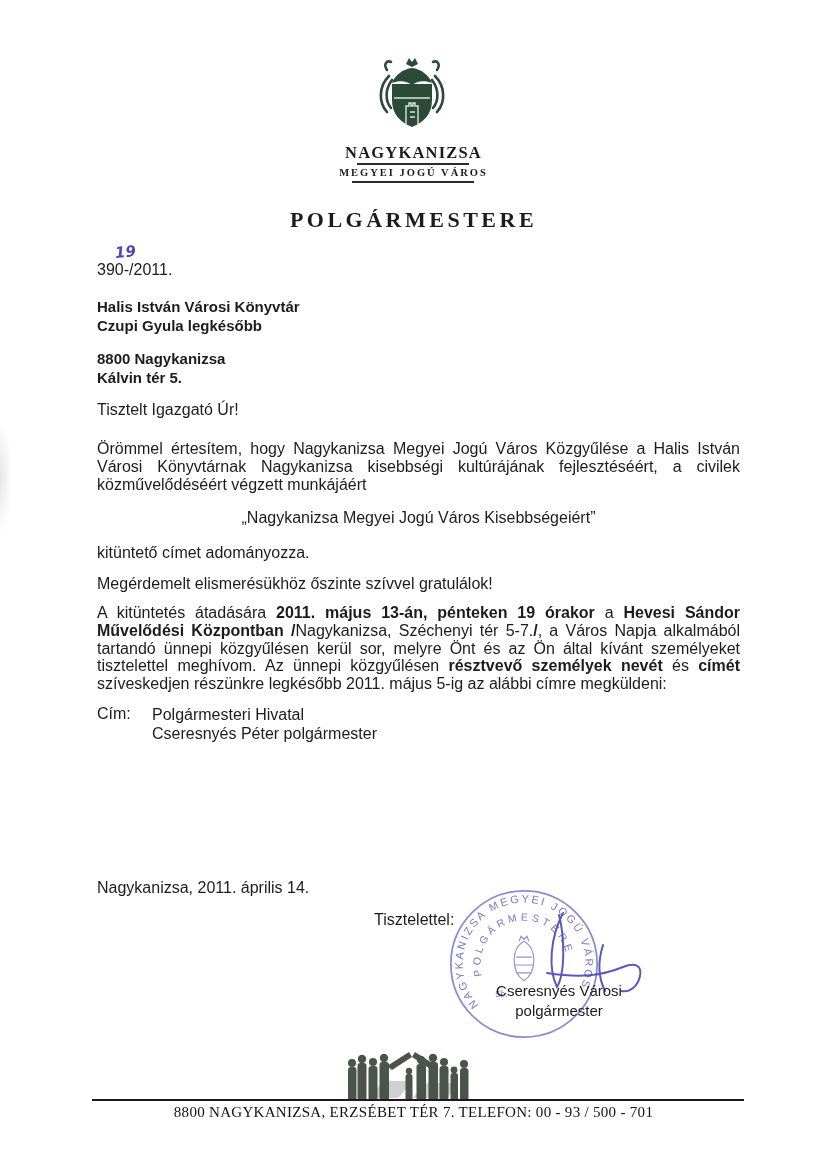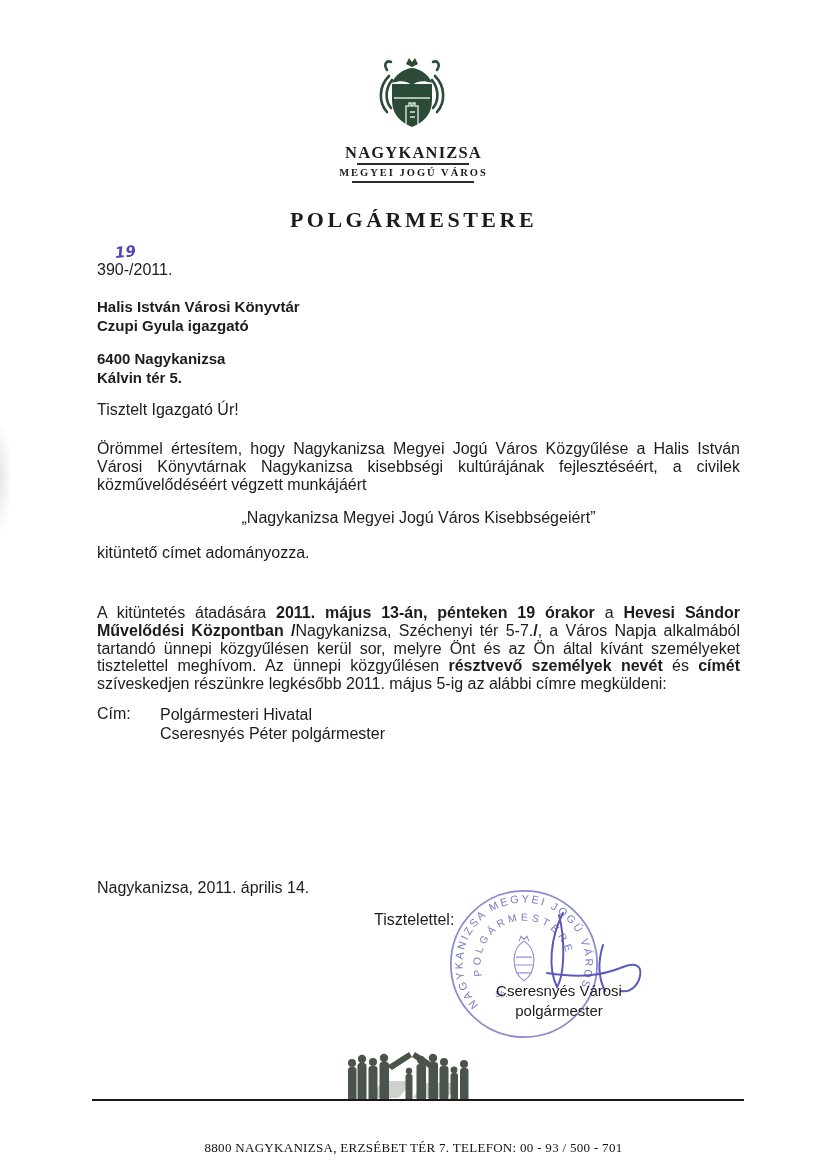--- a/index.html
+++ b/index.html
@@ -14,23 +14,23 @@
   .rule { background:#2a2a2a; height:1.5px; }
   .body-text { font-size:16px; line-height:17.8px; }
   .justify { text-align:justify; width:643px; }
   .bold-block { font-weight:700; font-size:15px; line-height:19px; }
   .hand {
     color:#5244c0; font-family:"DejaVu Sans", sans-serif; font-style:italic;
     font-weight:700; transform:rotate(-6deg); font-size:15px;
   }
   .cim-row { display:flex; }
   .cim-label { width:55px; }
-  .cim-lines div { line-height:19.2px;margin-left:8px; }
+  .cim-lines div { line-height:19.2px; }
   .signer { text-align:center; font-size:15px; line-height:20px; }
-  .footer-text { font-size:13px; letter-spacing:.3px; color:#111;margin-top:36px; }
+  .footer-text { font-size:15px; letter-spacing:.3px; color:#111; }
   .smudge {
     left:0; top:420px; width:12px; height:115px;
     background:radial-gradient(ellipse at 0% 50%, rgba(80,80,80,.14), rgba(0,0,0,0) 70%);
   }
 </style>
 </head>
 <body>
 
 <div class="page">
 
@@ -61,35 +61,36 @@
 
   <div class="abs center serif" style="top:207px;font-size:22px;font-weight:700;letter-spacing:3.5px">POLGÁRMESTERE</div>
 
   <div class="abs body-text" style="left:97px;top:261px">
     <span>390-</span><span>/2011.</span>
   </div>
   <div class="abs hand" style="left:115px;top:243px">19</div>
 
   <div class="abs bold-block" style="left:97px;top:297px">
     <div>Halis István Városi Könyvtár</div>
-    <div>Czupi Gyula igazgató</div>
+    <div>Czupi Gyula legkésőbb</div>
   </div>
   <div class="abs bold-block" style="left:97px;top:349px">
-    <div>6400 Nagykanizsa</div>
+    <div>8800 Nagykanizsa</div>
     <div>Kálvin tér 5.</div>
   </div>
 
   <div class="abs body-text" style="left:97px;top:401px">Tisztelt Igazgató Úr!</div>
 
   <div class="abs body-text justify" style="left:97px;top:440px">Örömmel értesítem, hogy Nagykanizsa Megyei Jogú Város Közgyűlése a Halis István Városi Könyvtárnak Nagykanizsa kisebbségi kultúrájának fejlesztéséért, a civilek közművelődéséért végzett munkájáért</div>
 
   <div class="abs body-text" style="left:97px;top:509px;width:643px;text-align:center;font-weight:400">„Nagykanizsa Megyei Jogú Város Kisebbségeiért”</div>
 
   <div class="abs body-text" style="left:97px;top:544px">kitüntető címet adományozza.</div>
 
+  <div class="abs body-text" style="left:97px;top:575px">Megérdemelt elismerésükhöz őszinte szívvel gratulálok!</div>
 
   <div class="abs body-text justify" style="left:97px;top:604px"><span>A kitüntetés átadására </span><span class="b">2011. május 13-án, pénteken 19 órakor</span><span> a </span><span class="b">Hevesi Sándor Művelődési Központban </span><span class="b">/</span><span>Nagykanizsa, Széchenyi tér 5-7.</span><span class="b">/</span><span>, a Város Napja alkalmából tartandó ünnepi közgyűlésen kerül sor, melyre Önt és az Ön által kívánt személyeket tisztelettel meghívom. Az ünnepi közgyűlésen </span><span class="b">résztvevő személyek nevét</span><span> és </span><span class="b">címét</span><span> szíveskedjen részünkre  legkésőbb 2011. május 5-ig az alábbi címre megküldeni:</span></div>
 
   <div class="abs body-text cim-row" style="left:97px;top:705px">
     <div class="cim-label">Cím:</div>
     <div class="cim-lines">
       <div>Polgármesteri Hivatal</div>
       <div>Cseresnyés Péter polgármester</div>
     </div>
   </div>

